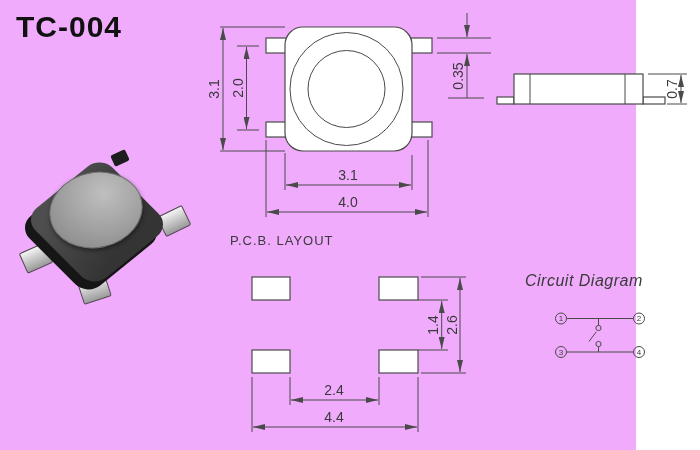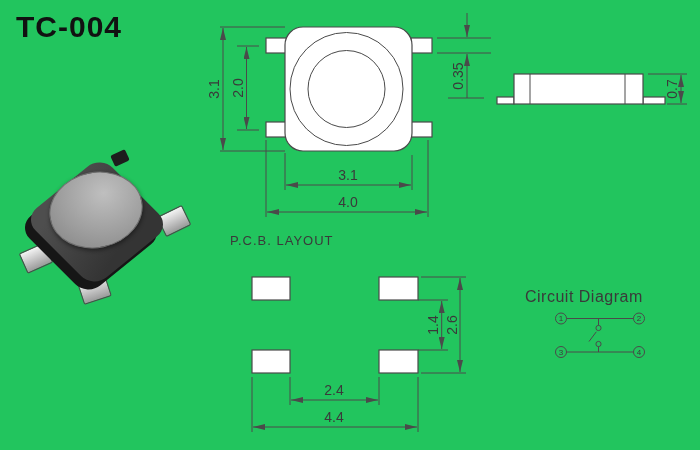--- a/index.html
+++ b/index.html
@@ -1,26 +1,26 @@
 <!DOCTYPE html>
 <html><head>
 <meta charset="utf-8">
 <style>
   html,body{margin:0;padding:0;background:#fff;overflow:hidden;}
-  .stage{position:relative;width:700px;height:450px;background:#22c55e;
+  .stage{position:relative;width:636px;height:450px;background:#f0abfc;
          font-family:"Liberation Sans",sans-serif;}
   .part-title{position:absolute;left:16px;top:10px;font-size:30px;font-weight:bold;
               color:#111;letter-spacing:1px;}
   .dwg{position:absolute;}
   svg text{font-family:"Liberation Sans",sans-serif;font-size:14px;fill:#3a3a3a;}
   svg .ln{stroke:#4a4a4a;stroke-width:1;fill:none;}
   svg .shape{stroke:#4a4a4a;stroke-width:1.2;fill:#fff;}
   .sec-title{position:absolute;color:#3a3a3a;text-align:left;}
   .pcb-title{left:230px;top:233px;width:245px;font-size:13px;letter-spacing:1px;}
-  .cir-title{left:525px;top:288px;width:160px;font-size:16px;letter-spacing:0.5px;}
+  .cir-title{left:525px;top:272px;width:160px;font-size:16px;letter-spacing:0.5px;font-style:italic;}
   
   .photo{position:absolute;left:12px;top:148px;width:180px;height:165px;}
   .photo div{position:absolute;}
   .leg{background:linear-gradient(180deg,#f4f4f4,#9a9a9a);border:1px solid #4a4a4a;
        border-radius:2px;}
   .sw-base{left:27px;top:30px;width:104px;height:104px;border-radius:18px;
            background:#161616;transform:scaleY(0.9) rotate(-42deg);}
   .sw-top{left:33px;top:22px;width:104px;height:104px;border-radius:18px;
           background:linear-gradient(160deg,#4e4e4e 15%,#343434 75%);
           transform:scaleY(0.9) rotate(-42deg);}

